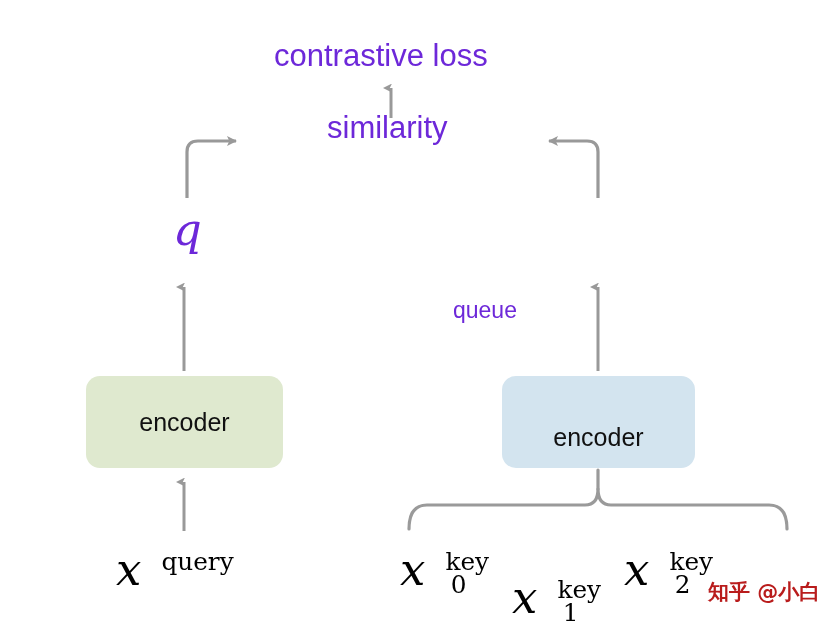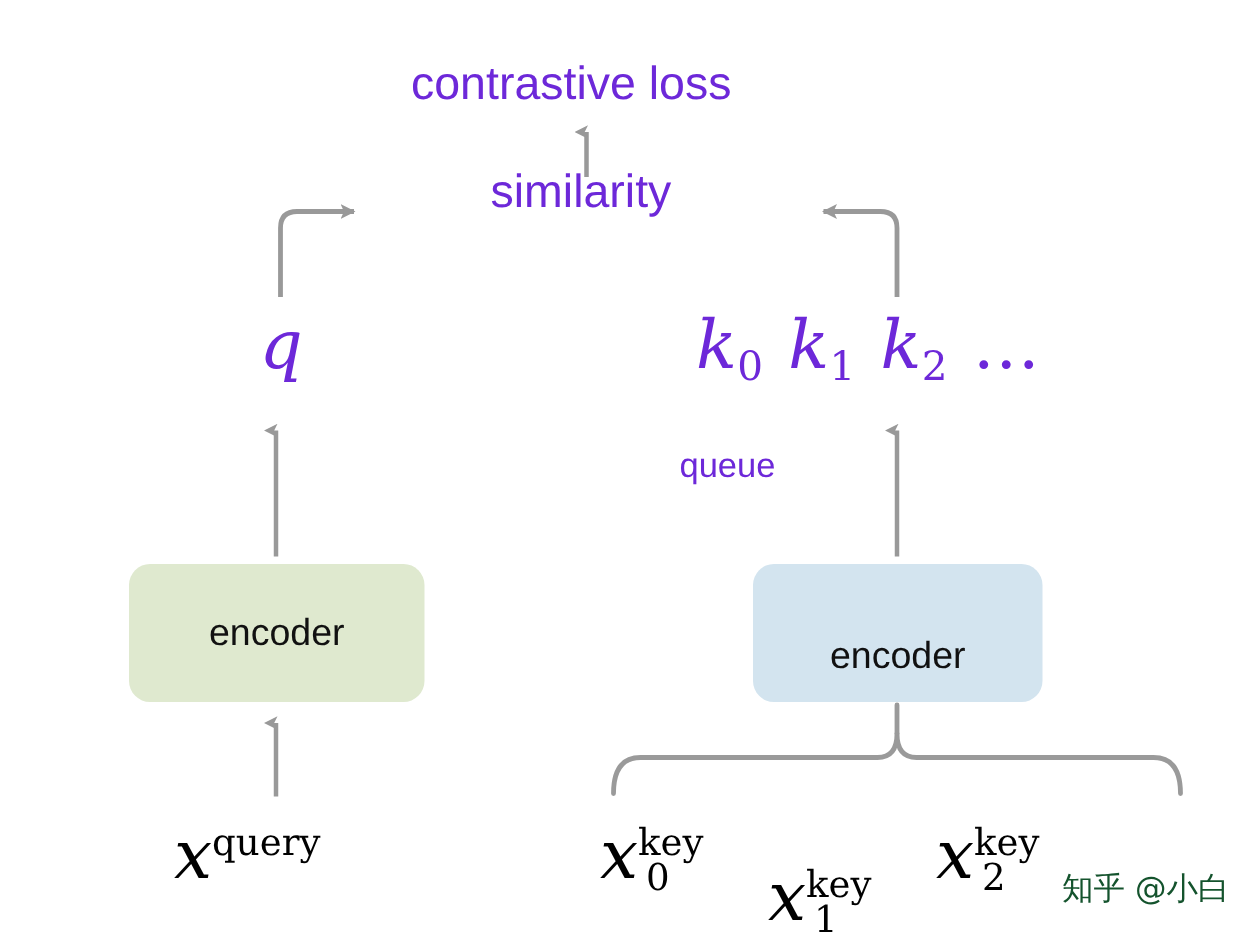--- a/index.html
+++ b/index.html
@@ -73,41 +73,43 @@
     background: #d3e4ef;
   }
 
   
   .xlabel { position: absolute; font-size: 45px; }
   .xlabel .sup {
     font-size: 0.55em;
     font-style: normal;
     position: relative;
     top: -0.62em;
+    margin-left: 20px;
   }
   .xlabel .sub {
     font-size: 0.55em;
     font-style: normal;
     position: relative;
     top: 0.33em;
     left: -1.55em;
   }
   #x-query { left: 116px; top: 543px; }
   #x-key-0 { left: 400px; top: 543px; }
   #x-key-1 { left: 512px; top: 571px; }
   #x-key-2 { left: 624px; top: 543px; }
 
   
   #watermark {
     position: absolute;
     left: 708px; top: 578px;
     font-size: 21px;
-    color: #14532d;
+    color: #b91c1c;
     font-family: "DejaVu Sans", sans-serif;
     white-space: nowrap;
+    font-weight: bold;
   }
 
   svg.overlay {
     position: absolute;
     left: 0; top: 0;
     width: 826px; height: 634px;
     pointer-events: none;
   }
 </style>
 </head>
@@ -162,23 +164,20 @@
   </svg>
 
   <div class="txt sans" id="contrastive-loss">contrastive loss</div>
 
   <div class="txt sans" id="similarity">similarity</div>
 
   <div class="txt sans" id="queue">queue</div>
 
   <div class="txt math" id="q-label">q</div>
 
-  <div class="txt math" id="k-group">
-    <span class="ksym"><span>k</span><span class="sub">0</span></span><span class="kspace"></span><span class="ksym"><span>k</span><span class="sub">1</span></span><span class="kspace"></span><span class="ksym"><span>k</span><span class="sub">2</span></span><span class="kspace"></span><span class="dots">…</span>
-  </div>
 
   <div class="box" id="encoder-box">
     <span>encoder</span>
   </div>
 
   <div class="box" id="momentum-encoder-box">
     <span>
       <br>
       <span>encoder</span>
     </span>

